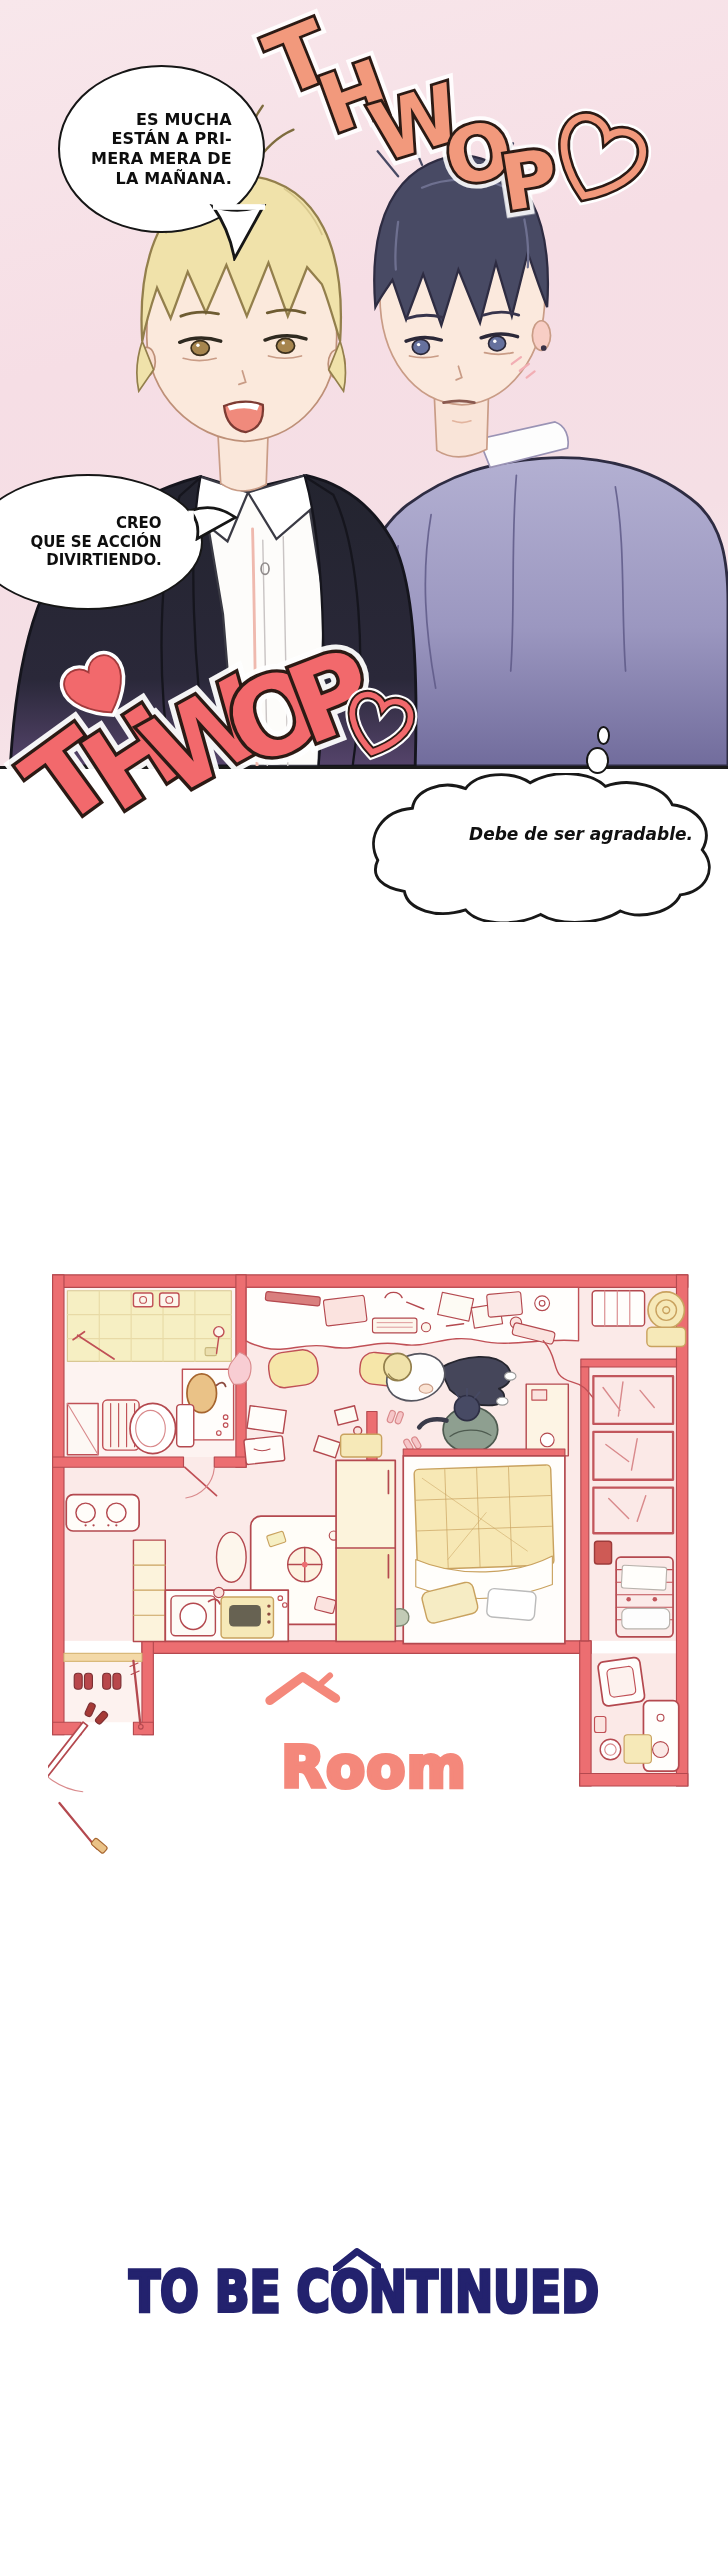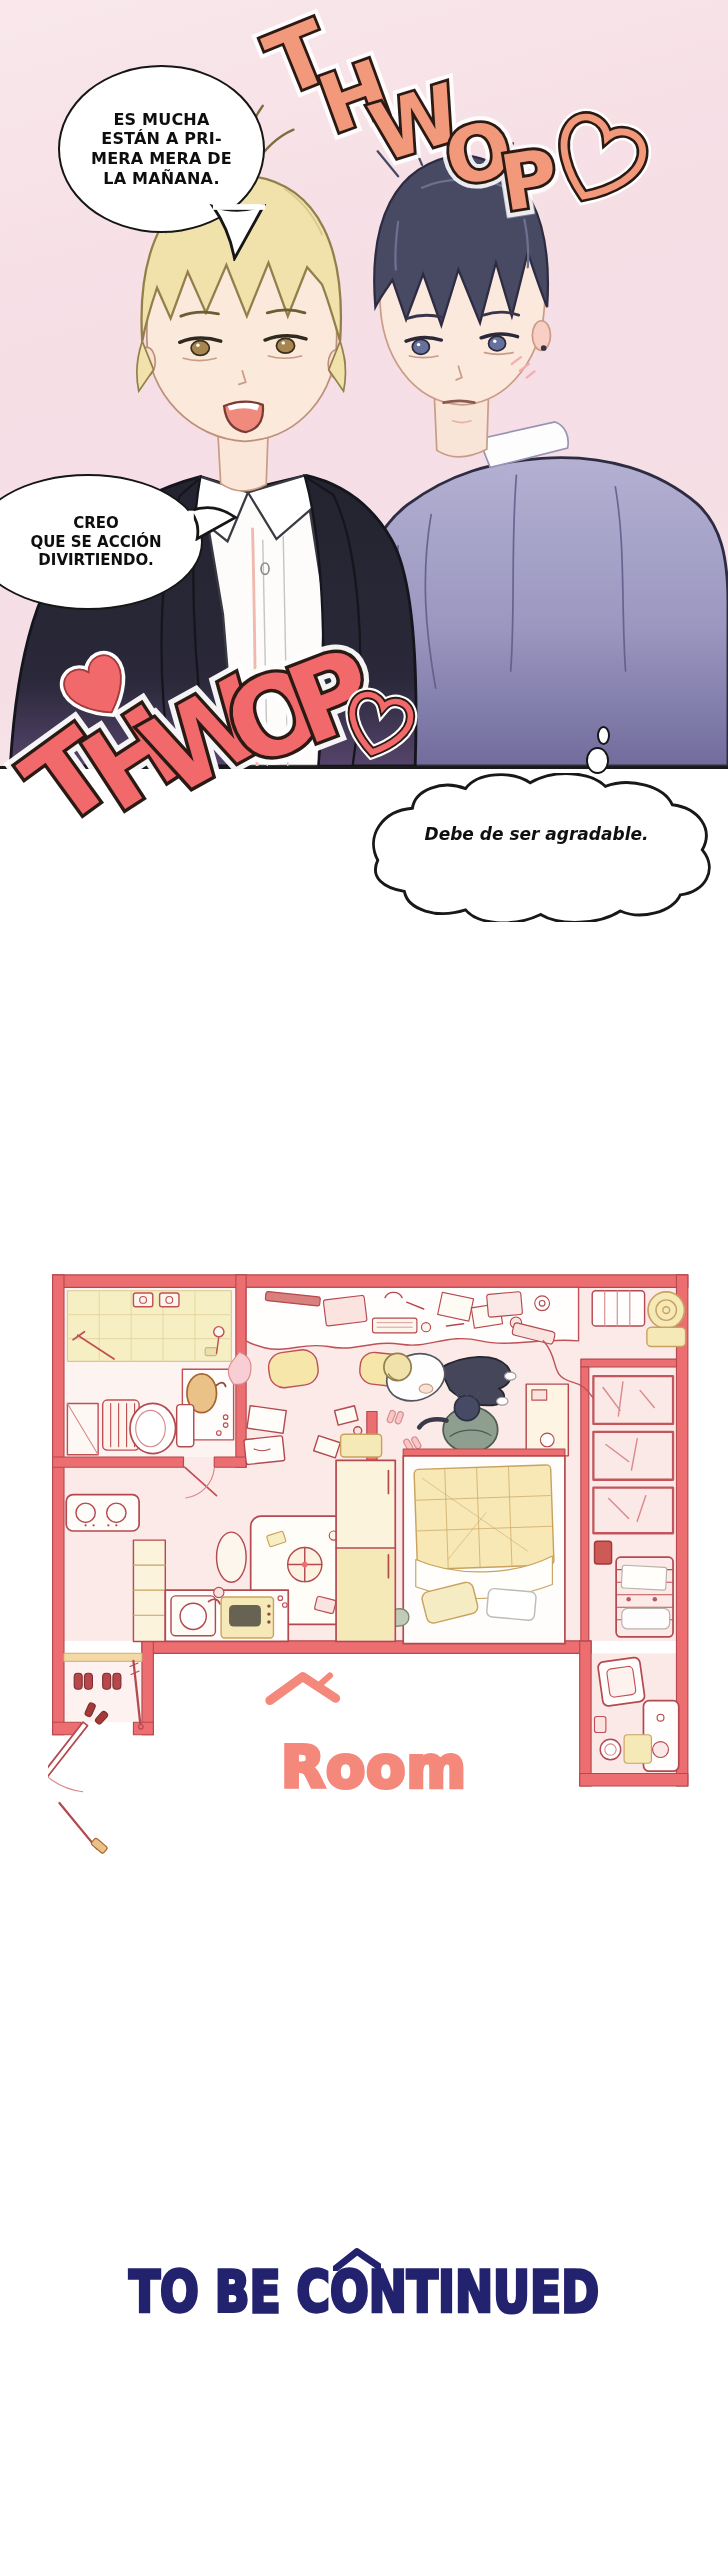--- a/index.html
+++ b/index.html
@@ -7,30 +7,30 @@
         font-family:"DejaVu Sans", sans-serif;}
   .abs{position:absolute;}
 
   
   #panel{left:0;top:0;width:728px;height:766px;
          background:linear-gradient(165deg,#F8E7EB 0%,#F6DEE5 40%,#F5DFE5 72%,#FAEEF0 100%);}
   #panel-border{left:0;top:766px;width:728px;height:3.4px;background:#1A1A1A;}
 
   .bubble{background:#ffffff;border:2.8px solid #161616;border-radius:50%;
           display:flex;align-items:center;justify-content:center;text-align:center;z-index:6;}
-  .bubble-text{font-weight:bold;color:#0E0E0E;}
+  .bubble-text{font-weight:bold;color:#0E0E0E;text-align:right;}
   .bubble-text span{display:block;}
   #bubble1{left:58px;top:65px;width:203px;height:164px;}
   #bubble1 .bubble-text{font-size:16px;line-height:1.22;letter-spacing:0.2px;}
   #bubble2{left:-27px;top:474px;width:226px;height:132px;}
   #bubble2 .bubble-text{font-size:15px;line-height:1.25;margin-left:16px;}
   .tail{z-index:7;}
 
   #thought-wrap{left:357px;top:773px;width:358px;height:149px;z-index:8;}
-  #thought-text{left:380px;top:824px;width:313px;text-align:center;z-index:9;
+  #thought-text{left:380px;top:824px;width:313px;text-align:right;z-index:9;
                 font-size:17px;font-weight:bold;font-style:italic;color:#101010;}
   .trail{background:#fff;border:2.3px solid #161616;border-radius:50%;z-index:8;}
 
   #sfx-layer{left:0;top:0;z-index:10;}
 
   
   .logo-line{font-weight:bold;color:#F4887B;-webkit-text-stroke:4px #F4887B;
              letter-spacing:1.1px;line-height:1;z-index:4;}
   #logo-line1{left:281px;top:1691px;font-size:57px;}
   #logo-line2{left:281px;top:1739px;font-size:57px;}

